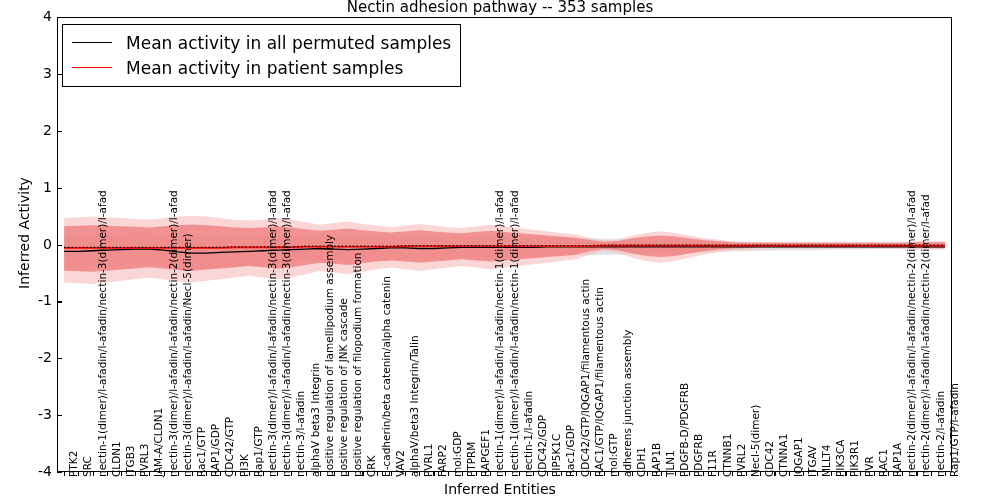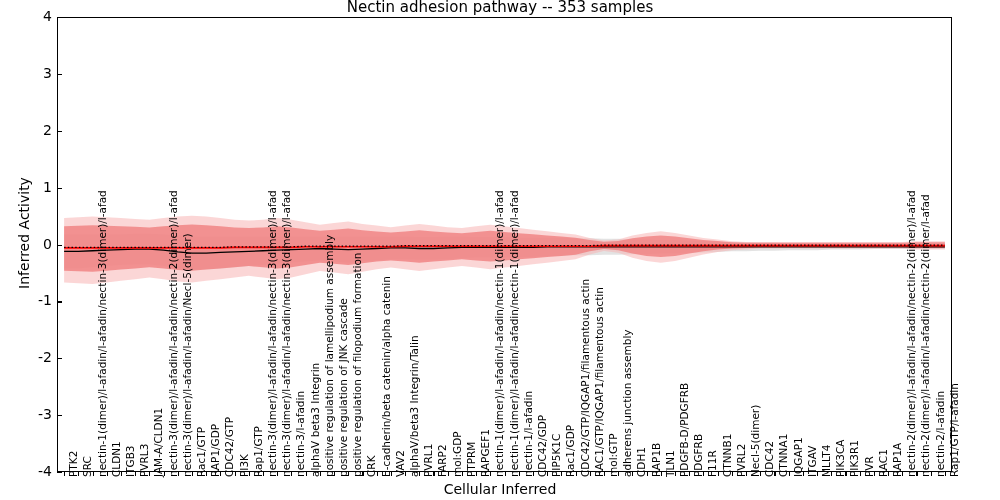--- a/index.html
+++ b/index.html
@@ -59,21 +59,21 @@
   .legend-text{font-size:17px;color:#000;white-space:nowrap;}
 </style>
 </head>
 <body>
 
 <div id="fig">
 
   <div class="title">Nectin adhesion pathway -- 353 samples</div>
 
   <div class="ylabel">Inferred Activity</div>
-  <div class="xlabel">Cellular Inferred</div>
+  <div class="xlabel">Inferred Entities</div>
 
   <div class="yticks" id="yticks">
       <div class="ytick" style="top: 0px;">4</div>
       <div class="ytick" style="top: 56.875px;">3</div>
       <div class="ytick" style="top: 113.75px;">2</div>
       <div class="ytick" style="top: 170.625px;">1</div>
       <div class="ytick" style="top: 227.5px;">0</div>
       <div class="ytick" style="top: 284.375px;">-1</div>
       <div class="ytick" style="top: 341.25px;">-2</div>
       <div class="ytick" style="top: 398.125px;">-3</div>
@@ -230,14 +230,24 @@
       <div class="xtick" style="left: 849.452px; top: 477px;">PIK3R1</div>
       <div class="xtick" style="left: 863.659px; top: 477px;">PVR</div>
       <div class="xtick" style="left: 877.865px; top: 477px;">RAC1</div>
       <div class="xtick" style="left: 892.071px; top: 477px;">RAP1A</div>
       <div class="xtick" style="left: 906.278px; top: 477px;">nectin-2(dimer)/l-afadin/l-afadin/nectin-2(dimer)/l-afad</div>
       <div class="xtick" style="left: 920.484px; top: 477px;">nectin-2(dimer)/l-afadin/l-afadin/nectin-2(dimer/l-afad</div>
       <div class="xtick" style="left: 934.69px; top: 477px;">nectin-2/l-afadin</div>
       <div class="xtick" style="left: 948.897px; top: 477px;">Rap1/GTP/l-afadin</div>
     </div>
 
+  <div class="legend">
+    <div class="legend-row">
+      <span class="legend-line"></span>
+      <span class="legend-text">Mean activity in all permuted samples</span>
+    </div>
+    <div class="legend-row">
+      <span class="legend-line red"></span>
+      <span class="legend-text">Mean activity in patient samples</span>
+    </div>
+  </div>
 
 </div>
 
 </body></html>

